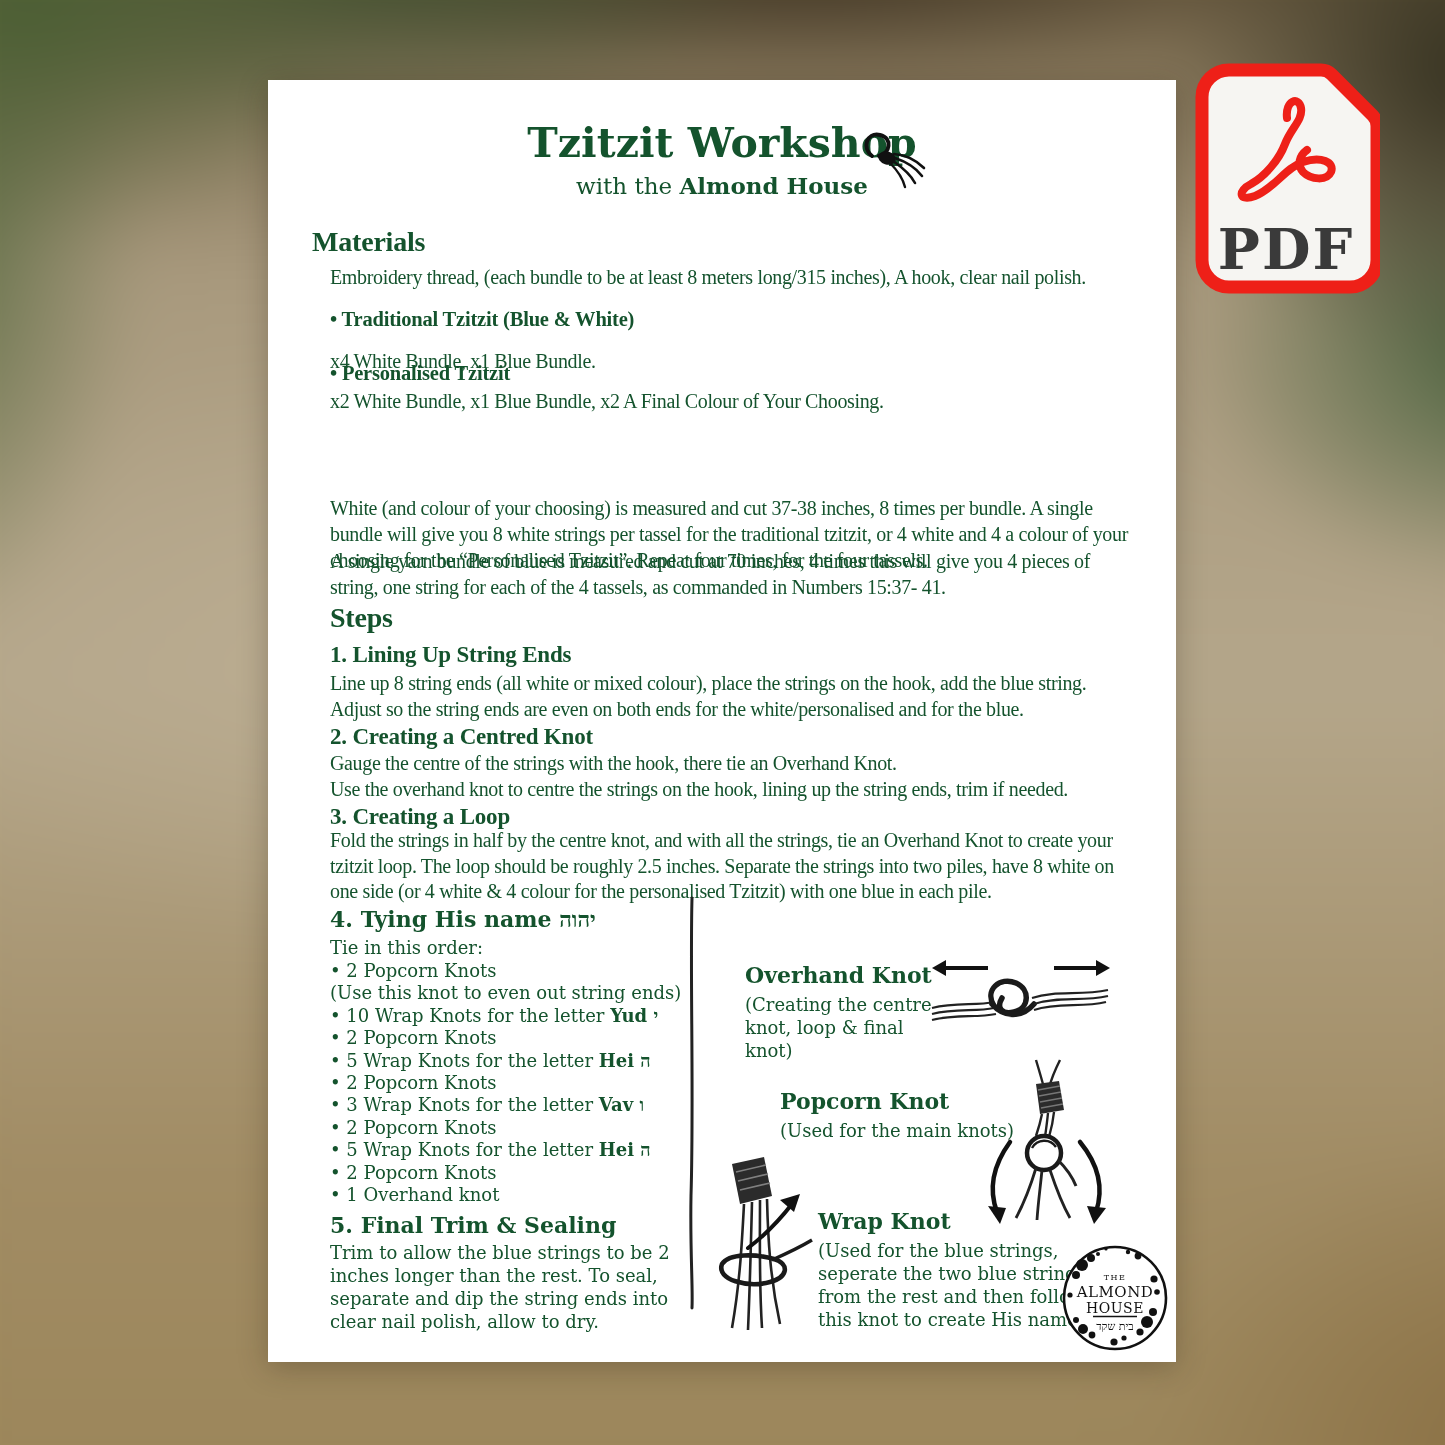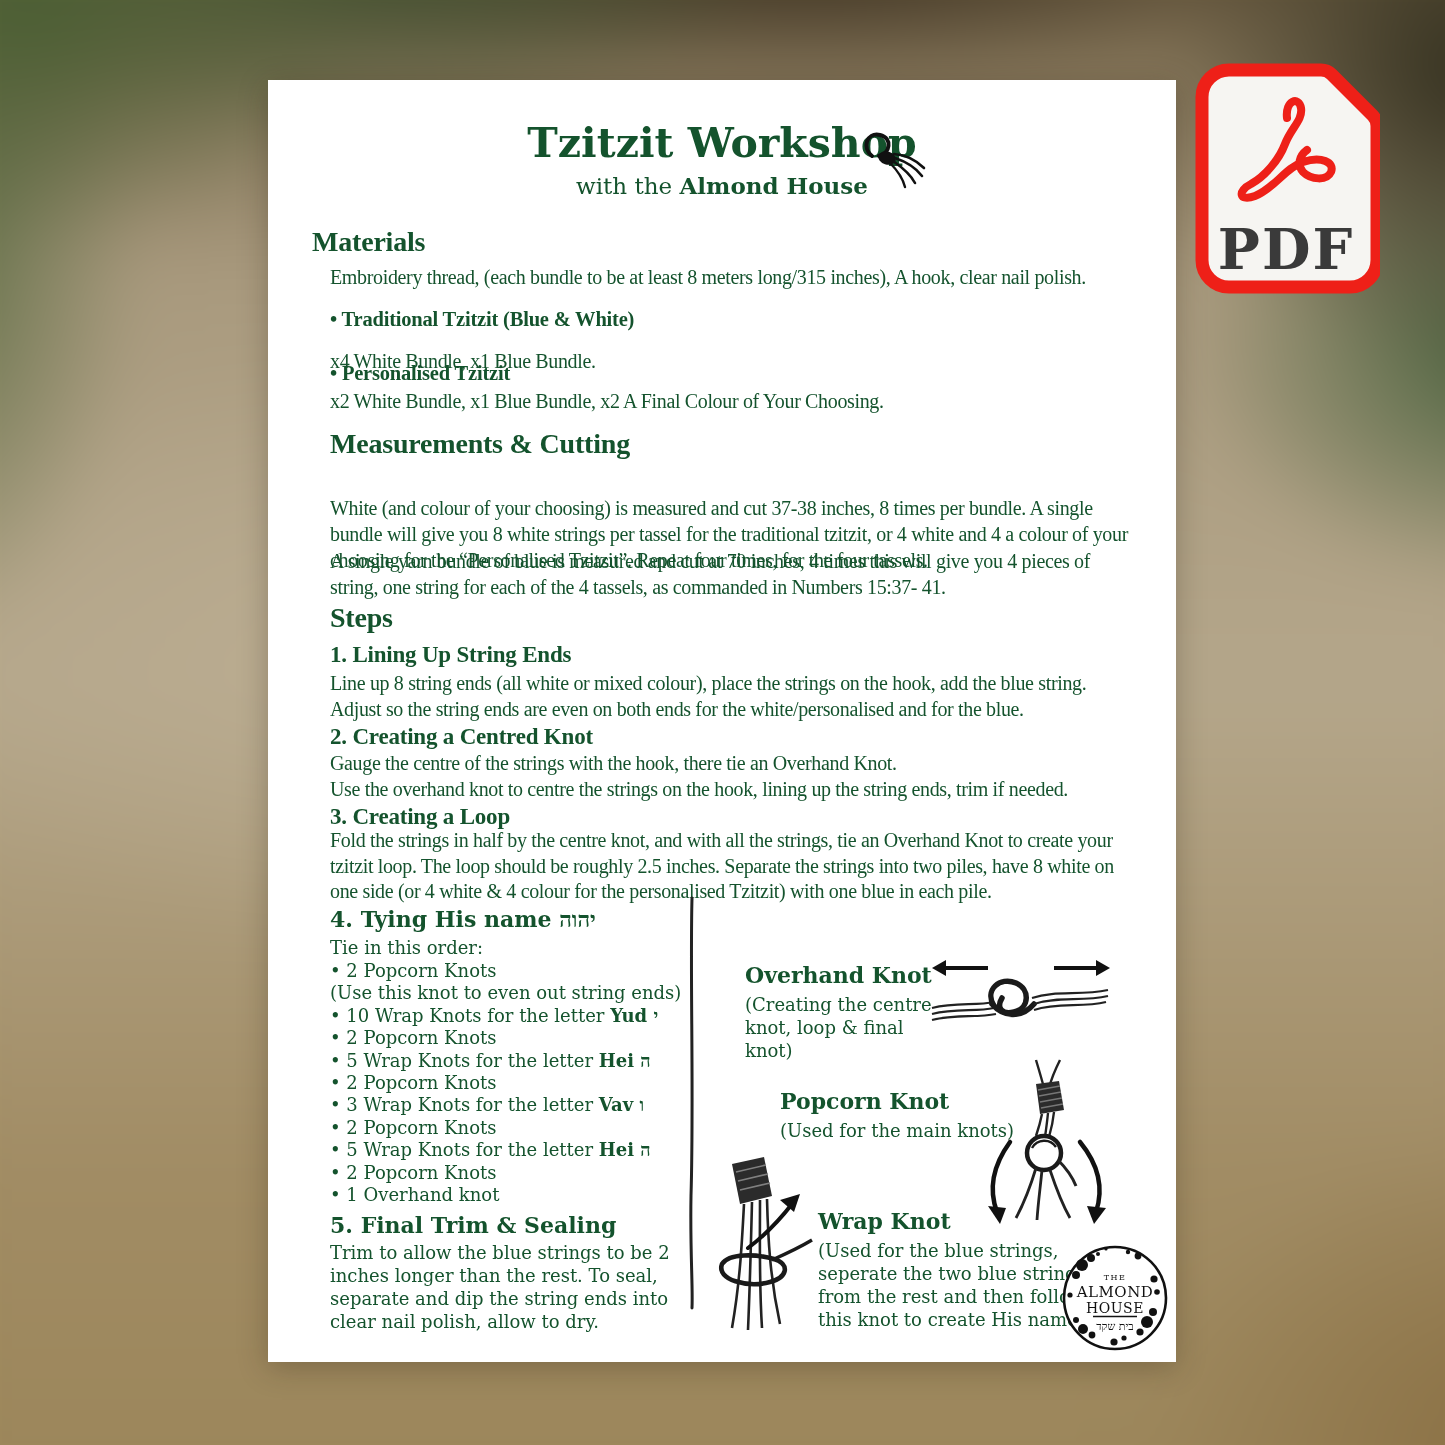--- a/index.html
+++ b/index.html
@@ -53,21 +53,20 @@
     </svg>
     <div class="abs subtitle"><span>with the </span><b>Almond House</b></div>
 
     <div class="abs h-sec" style="left:44px;top:146px;">Materials</div>
     <div class="abs body-top" style="left:62px;top:184px;">Embroidery thread, (each bundle to be at least 8 meters long/315 inches), A hook, clear nail polish.</div>
     <div class="abs lbl-b" style="left:62px;top:228px;">• Traditional Tzitzit (Blue &amp; White)</div>
     <div class="abs body-top" style="left:62px;top:268px;">x4 White Bundle, x1 Blue Bundle.</div>
     <div class="abs lbl-b" style="left:62px;top:282px;">• Personalised Tzitzit</div>
     <div class="abs body-top" style="left:62px;top:308px;">x2 White Bundle, x1 Blue Bundle, x2 A Final Colour of Your Choosing.</div>
 
-    <div class="abs h-sec" style="left:62px;top:348px;">Measurements &amp; Cutting</div>
     <div class="abs body-top" style="left:62px;top:382px;margin-top:33px;">White (and colour of your choosing) is measured and cut 37-38 inches, 8 times per bundle. A single bundle will give you 8 white strings per tassel for the traditional tzitzit, or 4 white and 4 a colour of your choosing for the “Personalised Tzitzit”. Repeat four times, for the four tassels.</div>
     <div class="abs body-top" style="left:62px;top:468px;">A single yarn bundle of blue is measured and cut at 70 inches, 4 times this will give you 4 pieces of string, one string for each of the 4 tassels, as commanded in Numbers 15:37- 41.</div>
 
     <div class="abs h-sec" style="left:62px;top:522px;">Steps</div>
 
     <div class="abs step-t" style="left:62px;top:562px;">1. Lining Up String Ends</div>
     <div class="abs body-top" style="left:62px;top:590px;">Line up 8 string ends (all white or mixed colour), place the strings on the hook, add the blue string. Adjust so the string ends are even on both ends for the white/personalised and for the blue.</div>
 
     <div class="abs step-t" style="left:62px;top:644px;">2. Creating a Centred Knot</div>
     <div class="abs body-top" style="left:62px;top:696px;">Use the overhand knot to centre the strings on the hook, lining up the string ends, trim if needed.</div>

